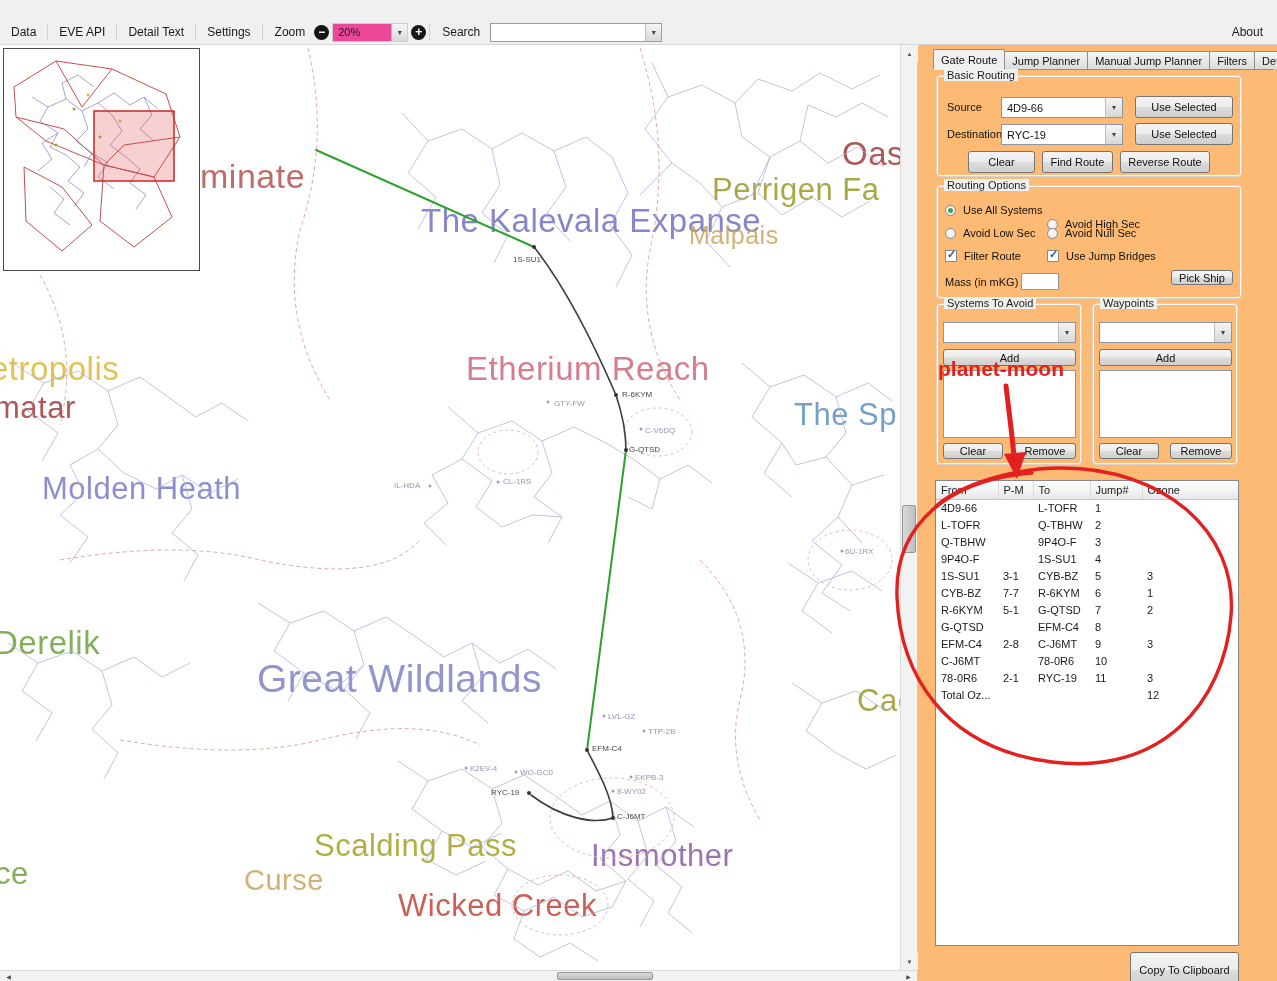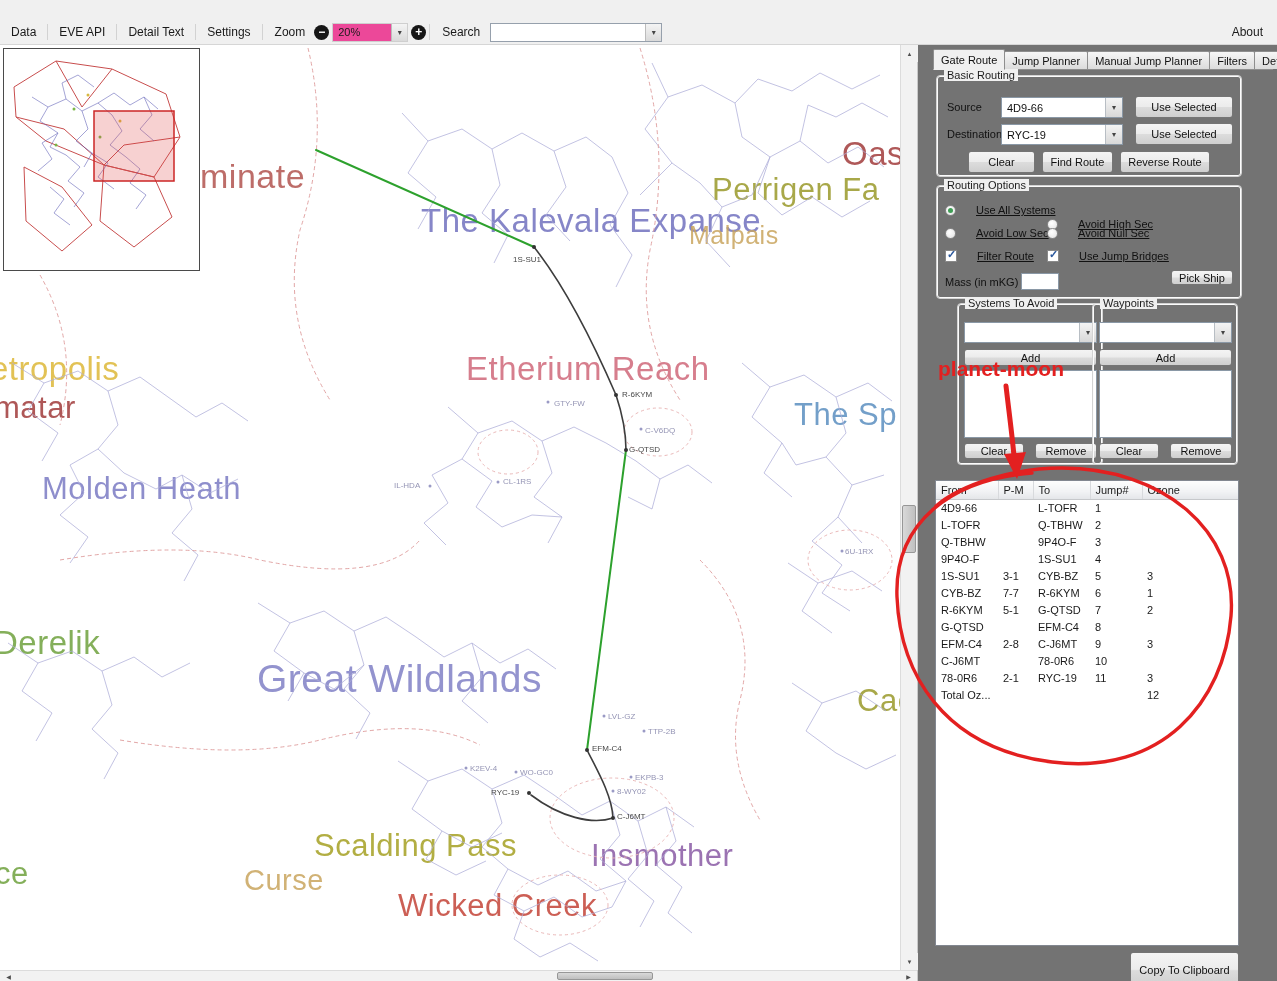--- a/index.html
+++ b/index.html
@@ -33,33 +33,33 @@
 .system-label{position:absolute;white-space:nowrap;z-index:3;font-size:8px;color:#9595b5;cursor:pointer;}
 .system-label.dark{color:#474747;}
 .minimap{position:absolute;left:3px;top:3px;width:197px;height:223px;background:#fff;border:1px solid #4a4a4a;z-index:5;}
 
 .vscroll{position:absolute;left:900px;top:45px;width:17px;height:925px;background:#f2f2f2;border-left:1px solid #dcdcdc;z-index:4;}
 .vthumb{position:absolute;left:1px;top:460px;width:14px;height:48px;background:linear-gradient(90deg,#d9d9d9,#bfbfbf);border:1px solid #979797;border-radius:2px;}
 .hscroll{position:absolute;left:0;top:970px;width:917px;height:11px;background:#f2f2f2;border-top:1px solid #dcdcdc;z-index:4;}
 .hthumb{position:absolute;left:557px;top:1px;width:96px;height:8px;background:linear-gradient(#d9d9d9,#bfbfbf);border:1px solid #979797;border-radius:2px;}
 .scroll-btn{position:absolute;display:flex;align-items:center;justify-content:center;font-size:6px;color:#4e4e4e;background:#f2f2f2;cursor:pointer;}
 
-.panel{position:absolute;left:917px;top:45px;width:360px;height:936px;background:#737373;border-left:1px solid #c9c9c9;font-size:11px;color:#111;}
+.panel{position:absolute;left:917px;top:45px;width:360px;height:936px;background:#fdba74;border-left:1px solid #c9c9c9;font-size:11px;color:#111;}
 .tabs{position:absolute;left:15px;top:4px;right:4px;height:21px;display:flex;align-items:flex-end;border-bottom:1px solid #8e8e8e;}
 .tab{height:18px;padding:0 7px;display:flex;align-items:center;border:1px solid #8e8e8e;border-bottom:none;background:linear-gradient(#f6f6f6,#dcdcdc);margin-right:-1px;border-radius:2px 2px 0 0;cursor:pointer;white-space:nowrap;}
 .tab.active{height:21px;background:#f0f0f0;border-bottom:1px solid #f0f0f0;margin-bottom:-1px;position:relative;z-index:2;}
 .groupbox{position:absolute;border:1px solid #d4d4d4;border-radius:4px;box-shadow:inset 0 0 0 1px #fcfcfc;}
 .gb-title{position:absolute;top:-7px;left:7px;background:#f0f0f0;padding:0 3px;font-size:11px;color:#1c1c1c;}
 .btn{position:absolute;border:1px solid #757575;border-radius:3px;background:linear-gradient(#f4f4f4,#ececec 48%,#dcdcdc 52%,#cfcfcf);font-size:11px;display:flex;align-items:center;justify-content:center;color:#111;cursor:pointer;white-space:nowrap;}
 .plabel{position:absolute;white-space:nowrap;}
 .pcombo{position:absolute;height:21px;background:#fff;border:1px solid #8a98a6;display:flex;align-items:center;padding-left:5px;font-size:11px;cursor:pointer;}
 .pcombo .arrow{position:absolute;right:0;top:0;width:17px;height:100%;background:linear-gradient(#f4f4f4,#d8d8d8);border-left:1px solid #b8bec4;display:flex;align-items:center;justify-content:center;font-size:8px;color:#444;}
 .textbox{position:absolute;background:#fff;border:1px solid #8a98a6;font-size:11px;padding:0 3px;}
 .listbox{position:absolute;background:#fff;border:1px solid #8a98a6;}
-.optrow{position:absolute;display:flex;align-items:center;gap:20px;white-space:nowrap;cursor:pointer;text-decoration:underline;}
+.optrow{position:absolute;display:flex;align-items:center;gap:7px;white-space:nowrap;cursor:pointer;}
 .radio{width:11px;height:11px;min-width:11px;border-radius:50%;border:1px solid #8a8a8a;background:radial-gradient(circle at 40% 35%,#fff,#e2e2e2);position:relative;}
 .radio.on::after{content:"";position:absolute;left:2px;top:2px;width:5px;height:5px;border-radius:50%;background:#3f9e55;}
 .checkbox{width:12px;height:12px;min-width:12px;border:1px solid #8a8a8a;background:#fff;position:relative;}
 .checkbox.on::after{content:"✓";position:absolute;left:1px;top:-3px;font-size:11px;font-weight:bold;color:#2d5a9e;}
 .route-table-wrap{position:absolute;left:17px;top:435px;width:304px;height:466px;background:#fff;border:1px solid #828790;overflow:hidden;}
 #route-table{border-collapse:collapse;width:100%;table-layout:fixed;font-size:11px;}
 #route-table th{height:18px;background:linear-gradient(#fdfdfd,#f1f2f4 60%,#e4e6e9);border-right:1px solid #d8dadd;border-bottom:1px solid #c6c8cb;font-weight:normal;text-align:left;padding:0 0 0 5px;color:#1a1a1a;overflow:hidden;}
 #route-table td{height:17px;padding:0 0 0 5px;white-space:nowrap;overflow:hidden;color:#1a1a1a;}
 
 .annotation-layer{position:absolute;left:0;top:0;width:1277px;height:981px;z-index:50;pointer-events:none;}
@@ -359,21 +359,21 @@
         </div>
       <div class="optrow" style="left:110px;top:64px;">
           <span class="checkbox on"></span>
           <span>Use Jump Bridges</span>
         </div>
       <span class="plabel" style="left:8px;top:90px;">Mass (in mKG)</span>
       <input class="textbox" style="left: 84px; top: 87px; width: 38px; height: 17px;" value="">
       <div class="btn" style="left:234px;top:84px;width:62px;height:15px;">Pick Ship</div>
     </div>
 
-    <div class="groupbox" style="left:18px;top:258px;width:146px;height:162px;margin-left:21px;">
+    <div class="groupbox" style="left:18px;top:258px;width:146px;height:162px;">
       <span class="gb-title">Systems To Avoid</span>
       <div class="pcombo" style="left:6px;top:18px;width:133px;">
         <span class="arrow">▾</span>
       </div>
       <div class="btn" style="left:6px;top:45px;width:133px;height:17px;">Add</div>
       <div class="listbox" style="left:6px;top:66px;width:133px;height:68px;"></div>
       <div class="btn" style="left:6px;top:139px;width:60px;height:16px;">Clear</div>
       <div class="btn" style="left:77px;top:139px;width:62px;height:16px;">Remove</div>
     </div>
 

